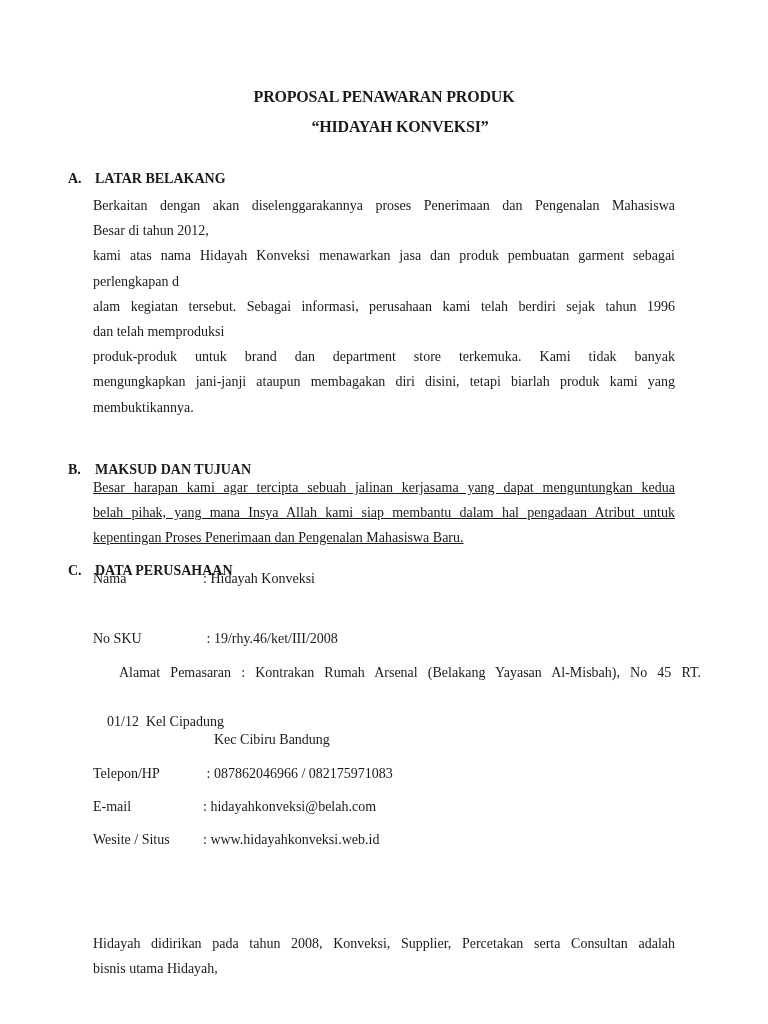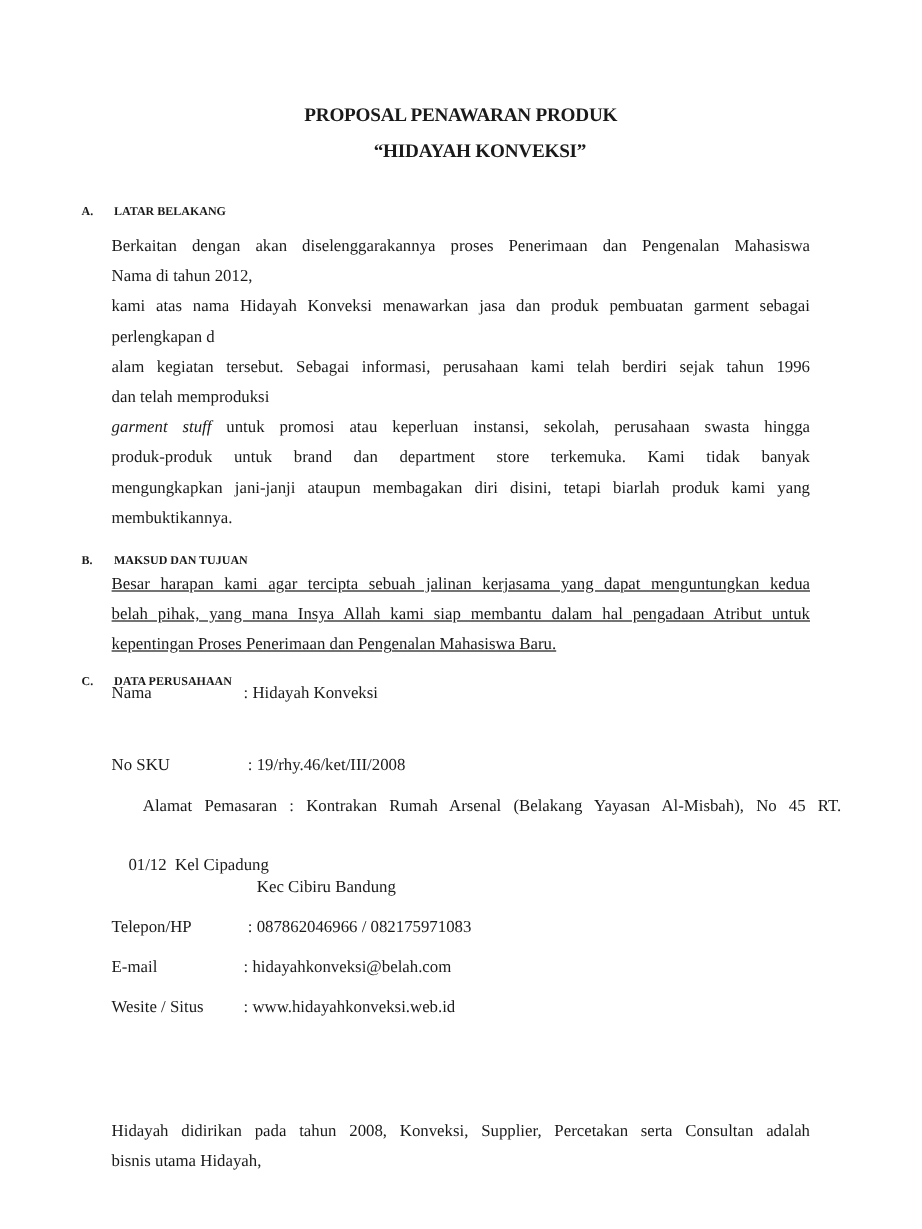--- a/index.html
+++ b/index.html
@@ -28,21 +28,21 @@
       font-size: 16px;
       letter-spacing: -0.2px;
     }
     .t1 { top: 88px; }
     .t2 { top: 118px; margin-left: 16px; }
 
     .heading {
       position: absolute;
       left: 68px;
       font-weight: bold;
-      font-size: 10px;
+      font-size: 14px;
     }
     .heading .letter {
       display: inline-block;
       width: 27px;
     }
     .para {
       position: absolute;
       left: 93px;
       width: 582px;
       font-size: 14px;
@@ -91,26 +91,25 @@
 <div class="page">
 
   <div class="title t1">PROPOSAL PENAWARAN PRODUK</div>
   <div class="title t2">“HIDAYAH KONVEKSI”</div>
 
   <div class="heading" style="top:171px;">
     <span class="letter">A.</span><span>LATAR BELAKANG</span>
   </div>
   <div class="para" style="top:193px;">
     <span class="ln">Berkaitan dengan akan diselenggarakannya proses Penerimaan dan Pengenalan Mahasiswa</span>
-    <span class="ln left">Nama di tahun 2012,</span>
+    <span class="ln left">Besar di tahun 2012,</span>
     <span class="ln">kami atas nama Hidayah Konveksi menawarkan jasa dan produk pembuatan garment sebagai</span>
     <span class="ln left">perlengkapan d</span>
     <span class="ln">alam kegiatan tersebut. Sebagai informasi, perusahaan kami telah berdiri sejak tahun 1996</span>
     <span class="ln left">dan telah memproduksi</span>
-    <span class="ln"><em>garment stuff</em> <span>untuk promosi atau keperluan instansi, sekolah, perusahaan swasta hingga</span></span>
     <span class="ln">produk-produk untuk brand dan department store terkemuka. Kami tidak banyak</span>
     <span class="ln">mengungkapkan jani-janji ataupun membagakan diri disini, tetapi biarlah produk kami yang</span>
     <span class="ln left">membuktikannya.</span>
   </div>
 
   <div class="heading" style="top:462px;">
     <span class="letter">B.</span><span>MAKSUD DAN TUJUAN</span>
   </div>
   <div class="para" style="top:475px;text-decoration:underline;">
     <span class="ln">Besar harapan kami agar tercipta sebuah jalinan kerjasama yang dapat menguntungkan kedua</span>

